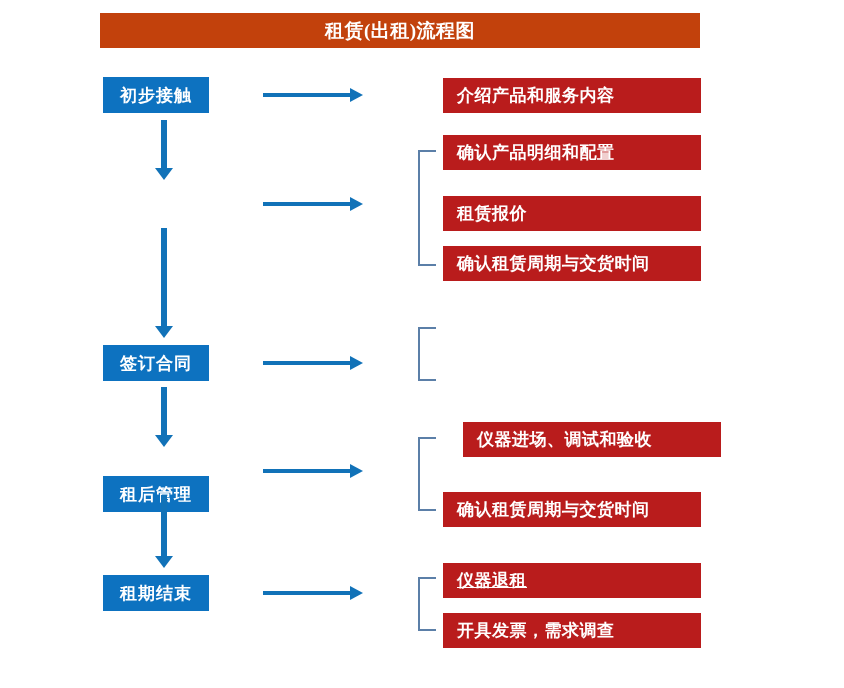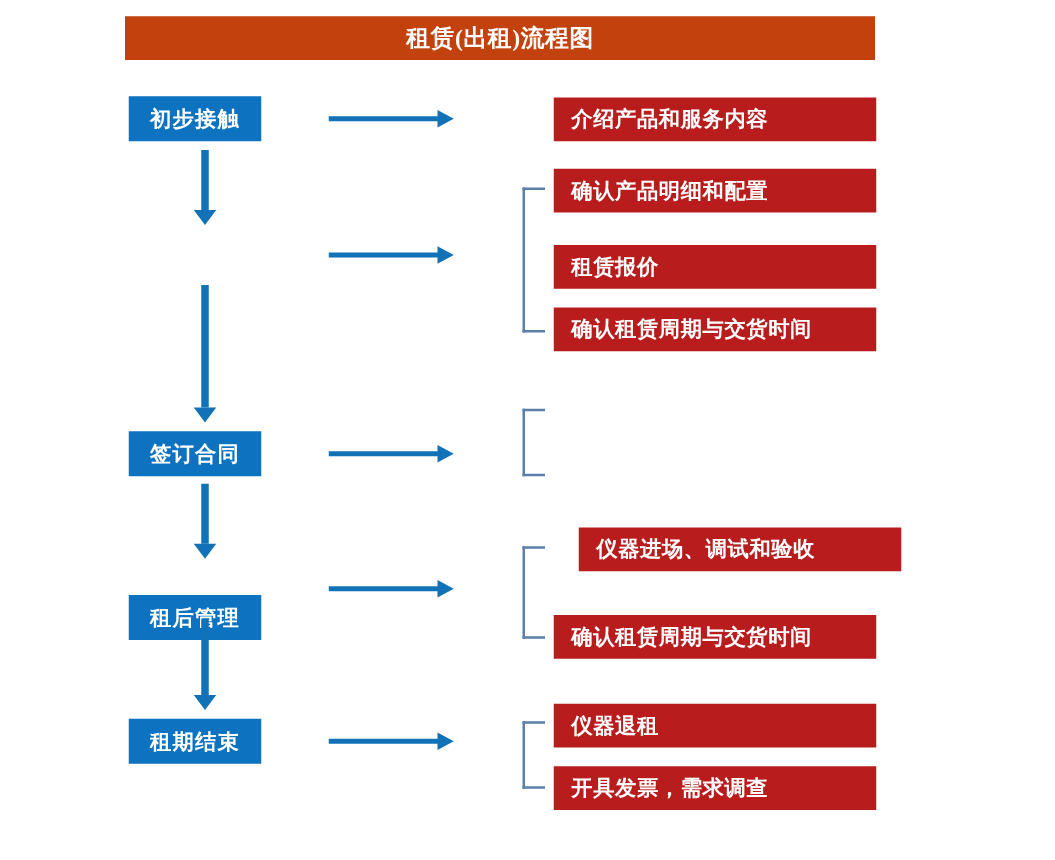--- a/index.html
+++ b/index.html
@@ -199,17 +199,17 @@
   <div class="detail-box" style="top:196px;">租赁报价</div>
 
   <div class="detail-box" style="top:246px;">确认租赁周期与交货时间</div>
 
 
 
   <div class="detail-box" style="top:422px;margin-left:20px;">仪器进场、调试和验收</div>
 
   <div class="detail-box" style="top:492px;">确认租赁周期与交货时间</div>
 
-  <div class="detail-box" style="top:563px;">仪器退租</div>
+  <div class="detail-box" style="top:563px;text-decoration:underline;">仪器退租</div>
 
   <div class="detail-box" style="top:613px;">开具发票，需求调查</div>
 
 </div>
 
 </body></html>

